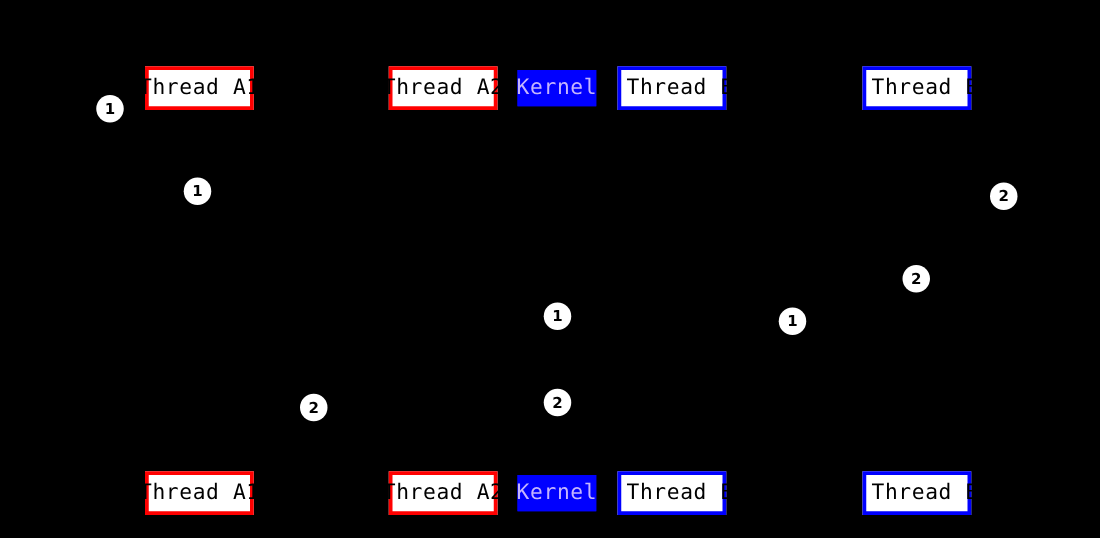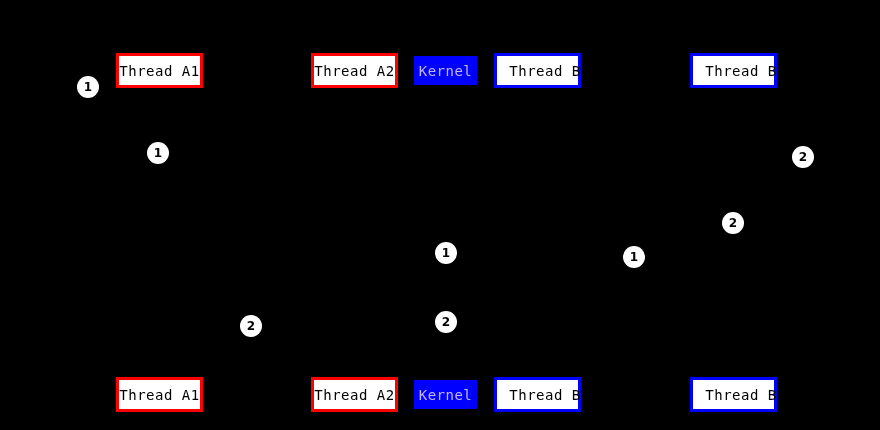--- a/index.html
+++ b/index.html
@@ -19,21 +19,21 @@
   
   .participant {
     position: absolute;
     box-sizing: border-box;
     display: flex;
     align-items: center;
     justify-content: center;
     background: #FFFFFF;
     border: 3px solid #FF0000;
     font-family: "DejaVu Sans Mono", "Liberation Mono", monospace;
-    font-size: 14px;
+    font-size: 17px;
     letter-spacing: 0.5px;
     color: #000000;
     white-space: nowrap;
     line-height: 1;
     user-select: none;
   }
   .participant.actor-a { border-color: #FF0000; background: #FFFFFF; color: #000000; }
   .participant.actor-b { border-color: #0000FF; background: #FFFFFF; color: #000000; padding-left: 24px; }
   .participant.actor-kernel {
     border-color: #0000FF;

